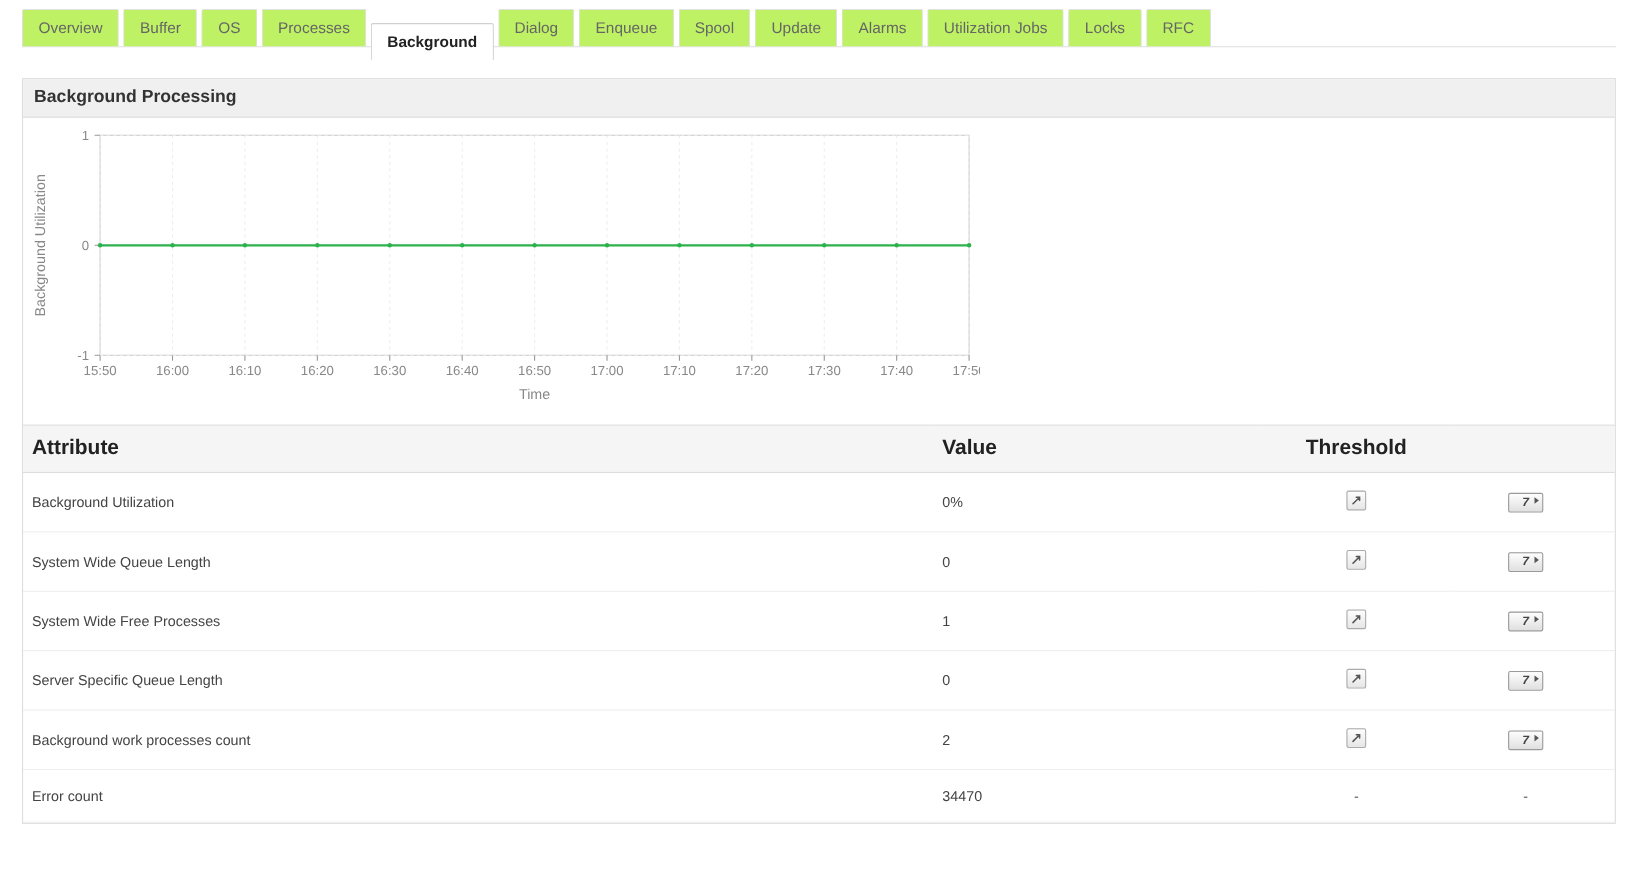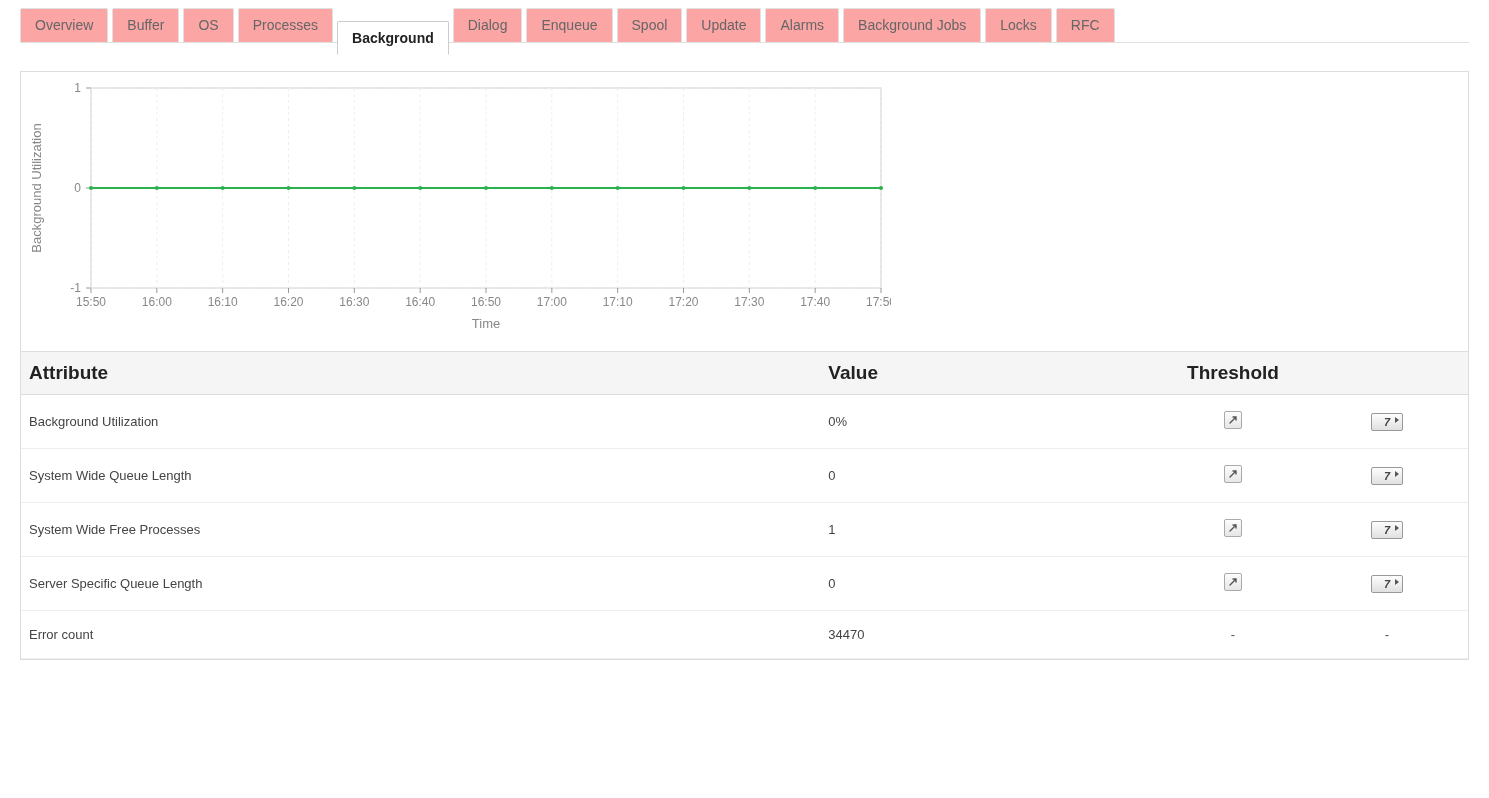--- a/index.html
+++ b/index.html
@@ -12,21 +12,21 @@
     background: #fff;
   }
   
   .tabs {
     display: flex;
     gap: 4px;
     border-bottom: 1px solid #e0e0e0;
     padding-bottom: 0;
   }
   .tab {
-    background: #fca5a5;
+    background: #bef264;
     border: 1px solid #e0e0e0;
     border-bottom: none;
     color: #666;
     padding: 8px 14px;
     font-size: 14px;
     cursor: pointer;
     border-radius: 2px 2px 0 0;
   }
   .tab.active {
     background: #fff;
@@ -126,26 +126,27 @@
     <div class="tab">Overview</div>
     <div class="tab">Buffer</div>
     <div class="tab">OS</div>
     <div class="tab">Processes</div>
     <div class="tab active">Background</div>
     <div class="tab">Dialog</div>
     <div class="tab">Enqueue</div>
     <div class="tab">Spool</div>
     <div class="tab">Update</div>
     <div class="tab">Alarms</div>
-    <div class="tab">Background Jobs</div>
+    <div class="tab">Utilization Jobs</div>
     <div class="tab">Locks</div>
     <div class="tab">RFC</div>
   </div>
 
 <div class="panel">
+  <div class="panel-header">Background Processing</div>
 
   <div class="chart-wrap">
     <div class="chart-inner">
       <svg id="chart" width="870" height="260">
           <rect x="70" y="10" width="790" height="200" fill="none" stroke="#ccc" stroke-width="1"></rect>
           <line x1="70" y1="10" x2="70" y2="210" stroke="#eee" stroke-dasharray="3,3"></line>
           <line x1="70" y1="210" x2="70" y2="215" stroke="#999"></line>
           <text x="70" y="228" text-anchor="middle" font-size="12" fill="#888">15:50</text>
           <line x1="135.83333333333331" y1="10" x2="135.83333333333331" y2="210" stroke="#eee" stroke-dasharray="3,3"></line>
           <line x1="135.83333333333331" y1="210" x2="135.83333333333331" y2="215" stroke="#999"></line>
@@ -248,20 +249,28 @@
         </tr>
         <tr>
           <td>Server Specific Queue Length</td>
           <td class="col-value">0</td>
           <td class="col-thresh"><span class="thresh-btn"><svg width="12" height="12" viewBox="0 0 12 12">
                 <path d="M3 9 L9 3 M6 3 H9 V6" stroke="#555" stroke-width="1.4" fill="none" stroke-linecap="round"></path>
               </svg></span></td>
           <td class="col-action"><span class="history-btn">7</span></td>
         </tr>
         <tr>
+          <td>Background work processes count</td>
+          <td class="col-value">2</td>
+          <td class="col-thresh"><span class="thresh-btn"><svg width="12" height="12" viewBox="0 0 12 12">
+                <path d="M3 9 L9 3 M6 3 H9 V6" stroke="#555" stroke-width="1.4" fill="none" stroke-linecap="round"></path>
+              </svg></span></td>
+          <td class="col-action"><span class="history-btn">7</span></td>
+        </tr>
+        <tr>
           <td>Error count</td>
           <td class="col-value">34470</td>
           <td class="col-thresh"><span class="dash">-</span></td>
           <td class="col-action"><span class="dash">-</span></td>
         </tr>
       </tbody>
   </table>
 </div>
 
 </body></html>

